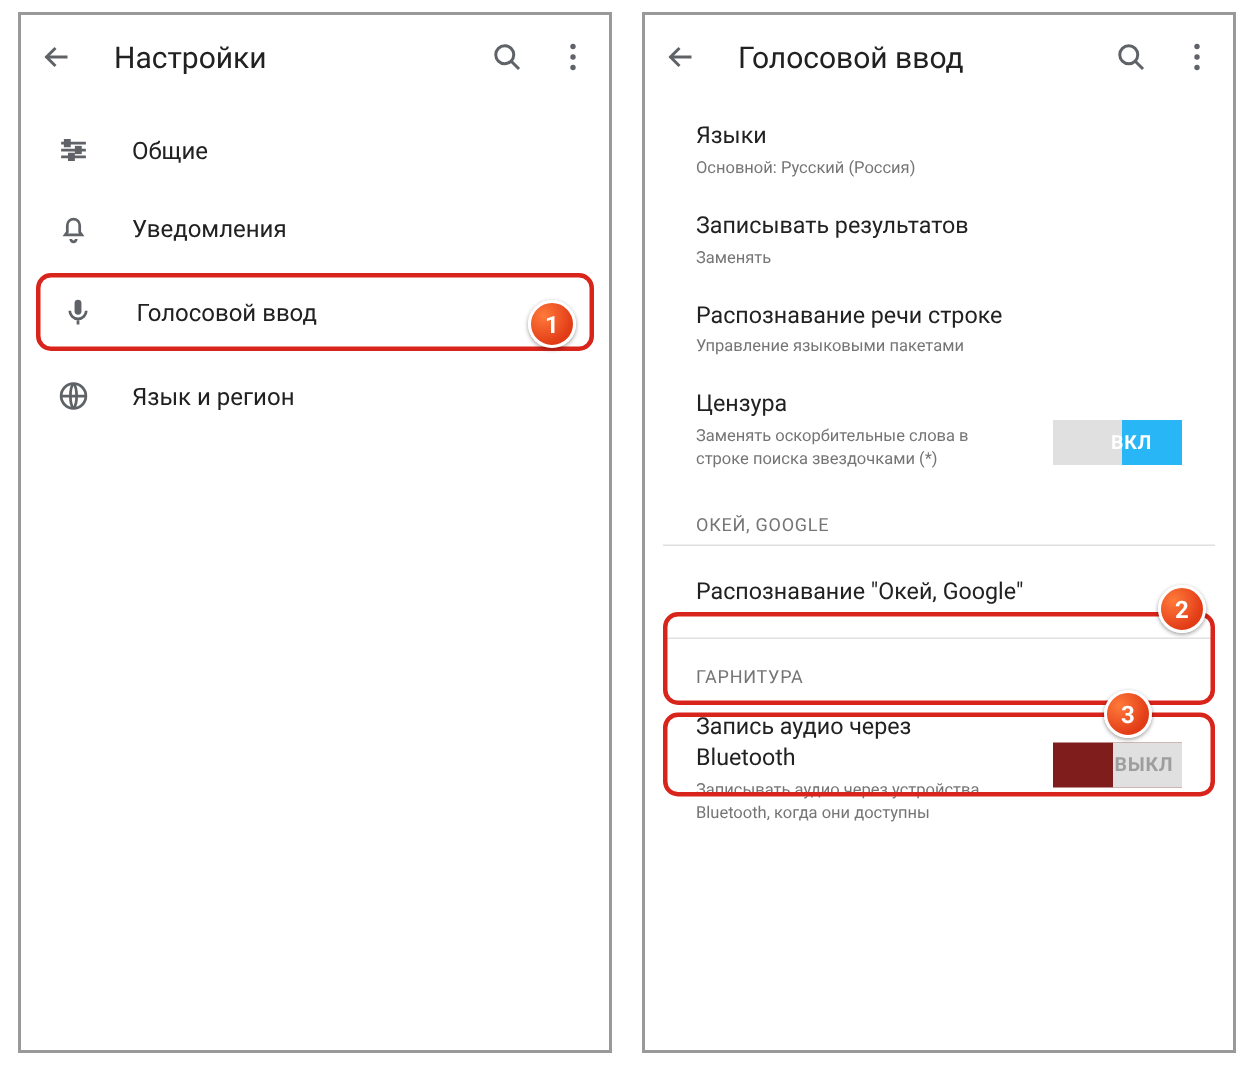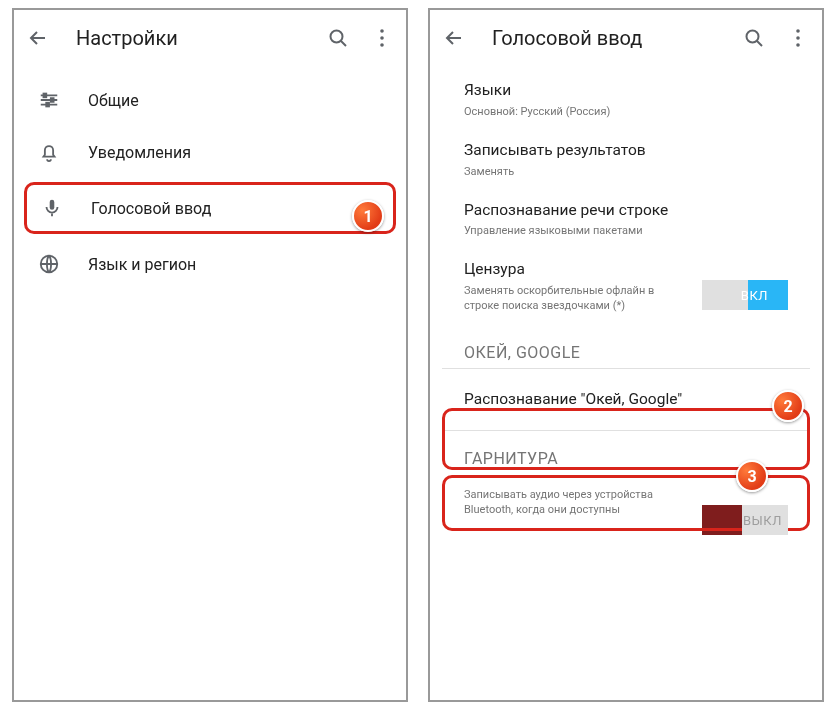--- a/index.html
+++ b/index.html
@@ -61,21 +61,21 @@
   
   .r-list { padding: 4px 12px; }
   .r-item { padding: 10px 22px; }
   .r-item .primary { font-size:15.5px; color:#212121; line-height:1.35; }
   .r-item .secondary { font-size:11px; color:#757575; margin-top:4px; line-height:1.35; }
   .r-item.twocol { display:flex; align-items:flex-start; gap:10px; }
   .r-item.twocol .text-block { flex:1; }
   .r-item.twocol .switch-wrap { flex-shrink:0; display:flex; align-items:center; height:40px; margin-top:16px; }
 
   .section-header {
-    font-size:16px;
+    font-size:12px;
     color:#757575;
     letter-spacing:0.5px;
     padding: 18px 22px 6px 22px;
   }
 
   .divider { height:1px; background:#e0e0e0; margin:0; }
 
   .switch {
     width:86px; height:30px;
     background:#bdbdbd;
@@ -87,21 +87,21 @@
   .switch .knob {
     width:46px; height:30px;
     background:#e0e0e0;
     position:absolute; top:0;
   }
   .switch.on .knob { right:auto; left:0; background:#e0e0e0; }
   .switch.on .text { margin-left:auto; padding-right:10px; }
   .switch.on { background:#29b6f6; }
   .switch.off .knob { right:0; left:auto; background:#e0e0e0; }
   .switch.off .text { padding-left:10px; }
-  .switch .text { font-weight:400; letter-spacing:0.5px; position:relative; z-index:0; }
+  .switch .text { font-weight:700; letter-spacing:0.5px; position:relative; z-index:0; }
   .switch .knob { z-index:1; }
   .switch.off { background:#7f1d1d; }
   .switch.off .text { color:#9e9e9e; z-index:2; position:absolute; left:50%; transform:translateX(-12px); }
   .switch.on .text { z-index:2; position:absolute; right:10px; }
 
   
   .anno-box {
     position:absolute;
     border:3px solid #d9241b;
     border-radius:10px;
@@ -236,21 +236,21 @@
       <div class="primary">Записывать результатов</div>
       <div class="secondary">Заменять</div>
     </div>
     <div class="r-item">
       <div class="primary">Распознавание речи строке</div>
       <div class="secondary">Управление языковыми пакетами</div>
     </div>
     <div class="r-item twocol">
       <div class="text-block">
         <div class="primary">Цензура</div>
-        <div class="secondary" style="max-width:210px">Заменять оскорбительные офлайн в строке поиска звездочками (*)</div>
+        <div class="secondary" style="max-width:210px">Заменять оскорбительные слова в строке поиска звездочками (*)</div>
       </div>
       <div class="switch-wrap">
         <div class="switch on">
           <div class="knob"></div>
           <span class="text">ВКЛ</span>
         </div>
       </div>
     </div>
 
     <div class="section-header">ОКЕЙ, GOOGLE</div>
@@ -258,20 +258,21 @@
 
     <div class="r-item" style="padding-top:20px;padding-bottom:20px">
       <div class="primary">Распознавание "Окей, Google"</div>
     </div>
 
     <div class="divider"></div>
     <div class="section-header">ГАРНИТУРА</div>
 
     <div class="r-item twocol">
       <div class="text-block">
+        <div class="primary" style="max-width:190px">Запись аудио через Bluetooth</div>
         <div class="secondary" style="max-width:200px">Записывать аудио через устройства Bluetooth, когда они доступны</div>
       </div>
       <div class="switch-wrap">
         <div class="switch off">
           <span class="text">ВЫКЛ</span>
           <div class="knob"></div>
         </div>
       </div>
     </div>
   </div>

